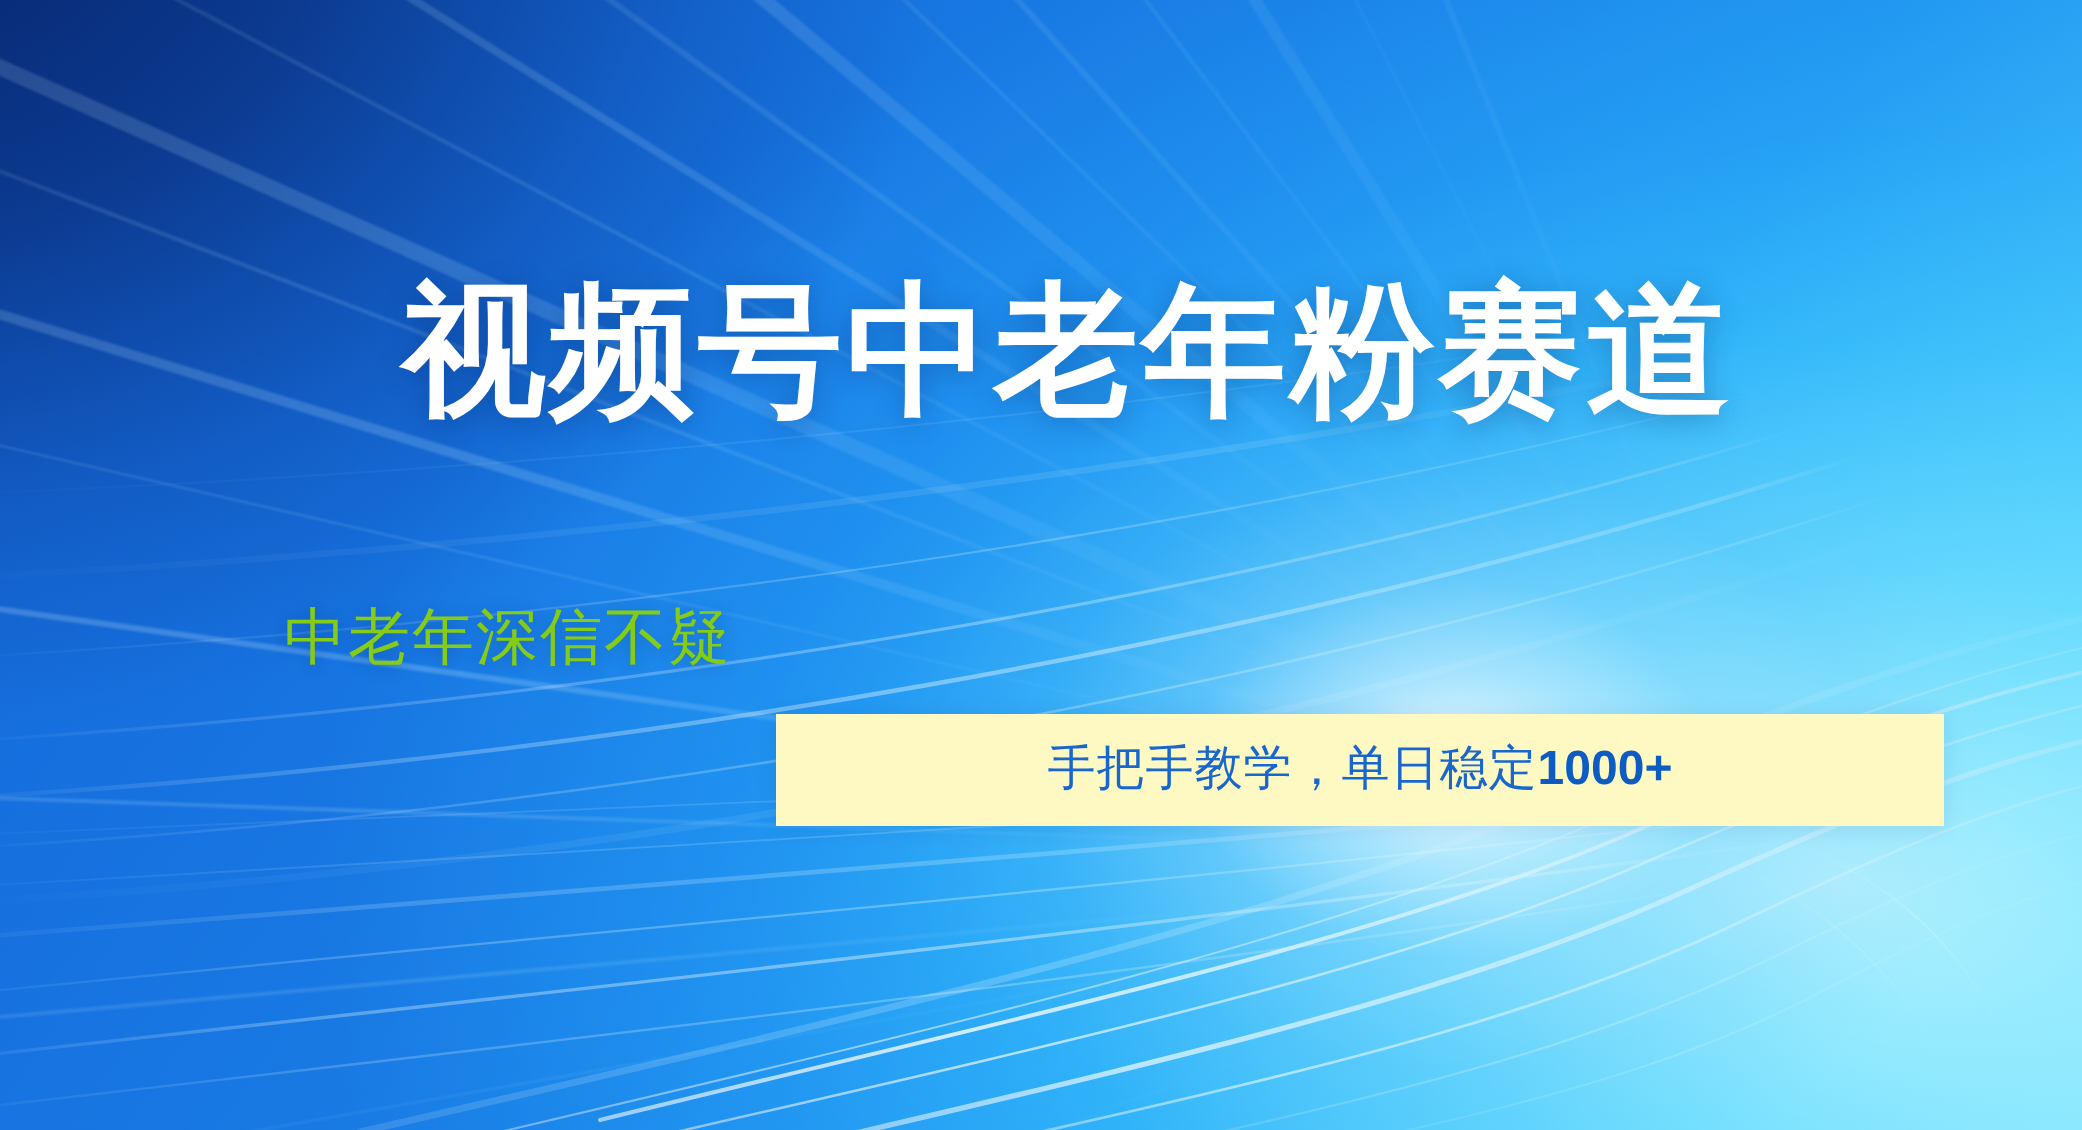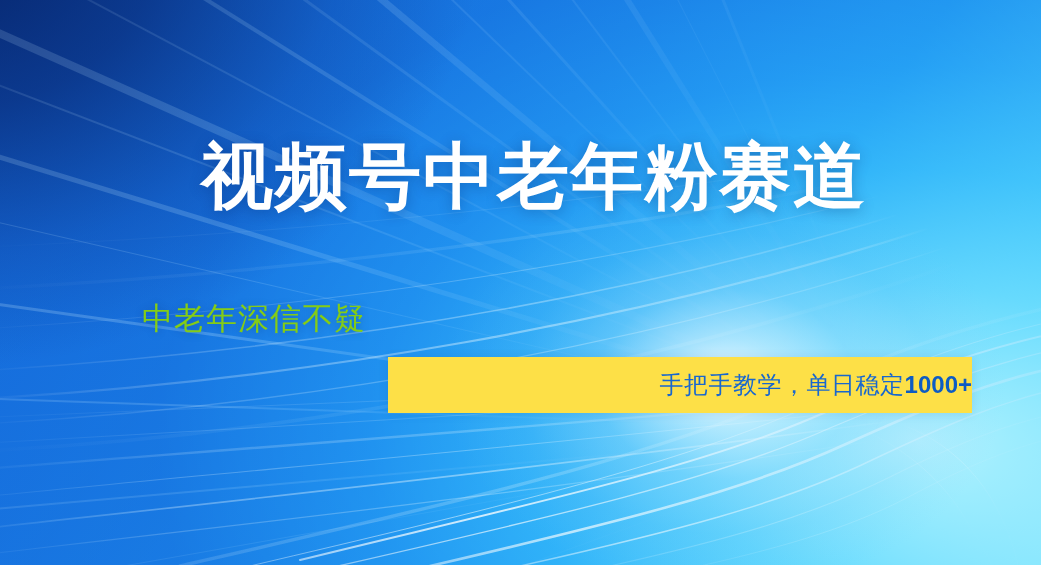--- a/index.html
+++ b/index.html
@@ -131,24 +131,24 @@
     text-shadow: 0 1px 8px rgba(4, 34, 100, 0.30);
   }
 
   
   .banner {
     position: absolute;
     left: 388px;
     top: 357px;
     width: 584px;
     height: 56px;
-    background: #fde047;
+    background: #fef9c3;
     display: flex;
     align-items: center;
-    justify-content: flex-end;
+    justify-content: center;
     box-shadow: 0 1px 10px rgba(6, 40, 110, 0.10);
   }
   .banner-text {
     font-size: 24px;
     line-height: 28px;
     font-weight: 500;
     color: #1867cf;
     letter-spacing: 0.5px;
     white-space: nowrap;
   }

